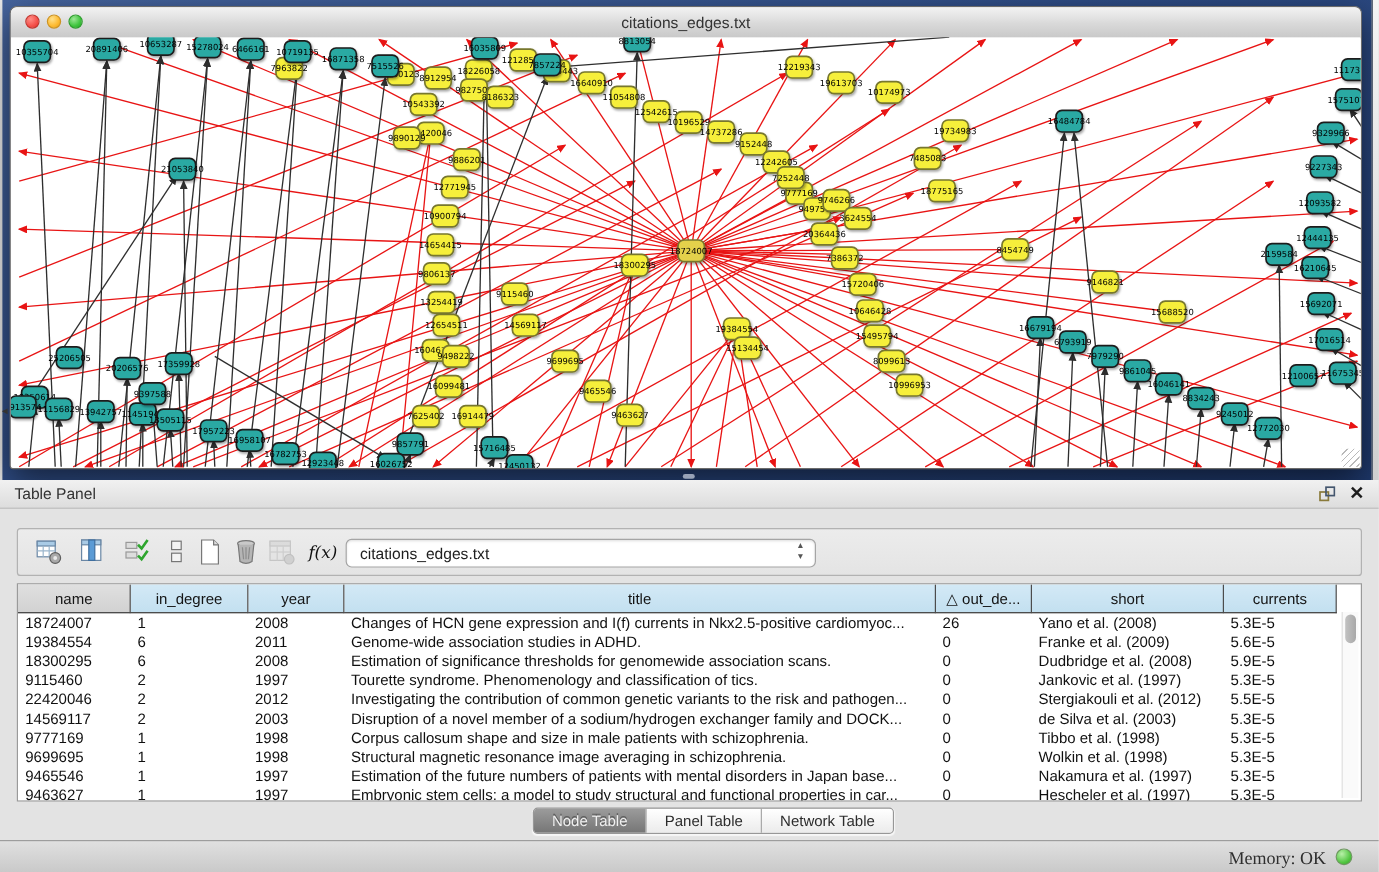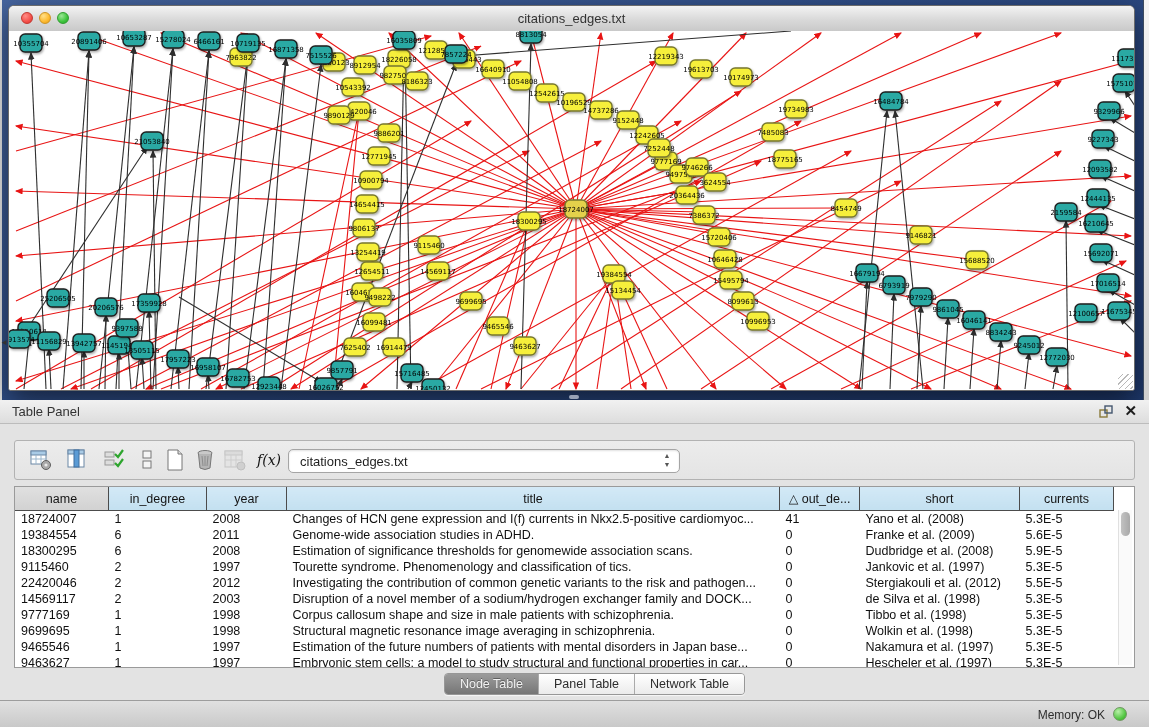--- a/index.html
+++ b/index.html
@@ -69,21 +69,21 @@
   .seg{display:inline-flex;border:1px solid #979797;border-radius:4px;overflow:hidden;height:20px;
     box-shadow:0 1px 1px rgba(255,255,255,.7);margin-left:40px;}
   .seg button{font-family:"Liberation Sans",sans-serif;font-size:12.5px;border:none;outline:none;
     padding:0 15px;height:20px;background:linear-gradient(#ffffff,#ebebeb);color:#2c2c2c;border-right:1px solid #aaa;}
   .seg button:last-child{border-right:none;}
   .seg button.active{background:linear-gradient(#9b9b9b,#767676);color:#f1f1f1;text-shadow:0 -1px 0 rgba(0,0,0,.35);}
 
   
   .statusbar{position:absolute;left:0;top:700px;width:1149px;height:27px;
     background:linear-gradient(#e0e0e0,#c9c9c9);border-top:1px solid #9d9d9d;box-sizing:border-box;}
-  .mem-label{position:absolute;right:44px;top:7px;font-size:12px;color:#2e2e2e;}
+  .mem-label{position:absolute;right:44px;top:7px;font-size:15px;color:#2e2e2e;font-family:Liberation Serif, serif;}
   .mem-dot{position:absolute;right:22px;top:6px;width:14px;height:14px;border-radius:50%;
     background:radial-gradient(circle at 35% 30%,#b8f0a8,#4fc53f 65%,#37a52c);border:1px solid #6e9860;box-sizing:border-box;}
 </style>
 </head>
 <body>
 
 <div class="app">
 
   <div class="desktop">
     <div class="net-window">
@@ -791,21 +791,21 @@
               <th class="c6">currents</th>
               <th class="fill"></th>
             </tr>
           </thead>
         <tbody id="grid-body">
             <tr>
               <td class="c0">18724007</td>
               <td class="c1">1</td>
               <td class="c2">2008</td>
               <td class="c3">Changes of HCN gene expression and I(f) currents in Nkx2.5-positive cardiomyoc...</td>
-              <td class="c4">41</td>
+              <td class="c4">26</td>
               <td class="c5">Yano et al. (2008)</td>
               <td class="c6">5.3E-5</td>
               <td></td>
             </tr>
             <tr>
               <td class="c0">19384554</td>
               <td class="c1">6</td>
               <td class="c2">2011</td>
               <td class="c3">Genome-wide association studies in ADHD.</td>
               <td class="c4">0</td>
@@ -842,21 +842,21 @@
               <td class="c5">Stergiakouli et al. (2012)</td>
               <td class="c6">5.5E-5</td>
               <td></td>
             </tr>
             <tr>
               <td class="c0">14569117</td>
               <td class="c1">2</td>
               <td class="c2">2003</td>
               <td class="c3">Disruption of a novel member of a sodium/hydrogen exchanger family and DOCK...</td>
               <td class="c4">0</td>
-              <td class="c5">de Silva et al. (1998)</td>
+              <td class="c5">de Silva et al. (2003)</td>
               <td class="c6">5.3E-5</td>
               <td></td>
             </tr>
             <tr>
               <td class="c0">9777169</td>
               <td class="c1">1</td>
               <td class="c2">1998</td>
               <td class="c3">Corpus callosum shape and size in male patients with schizophrenia.</td>
               <td class="c4">0</td>
               <td class="c5">Tibbo et al. (1998)</td>

